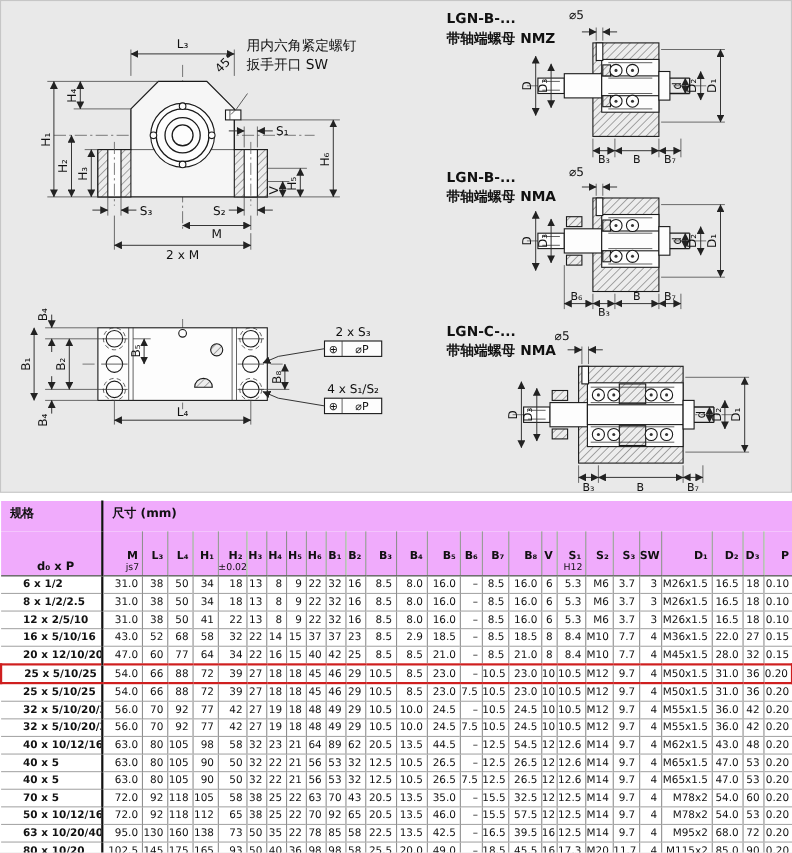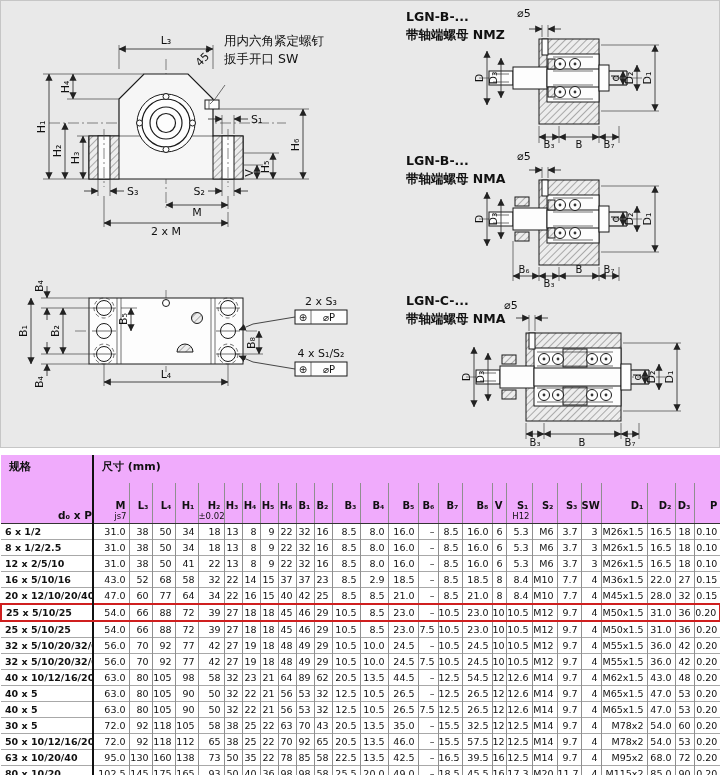--- a/index.html
+++ b/index.html
@@ -32,26 +32,26 @@
   table{position:absolute;top:455px;left:0;width:720px;border-collapse:collapse;
         table-layout:fixed;font-size:9.5px;color:#111}
   th,td{padding:0;overflow:hidden;white-space:nowrap}
   thead th{background:#f0abfc;font-weight:bold;text-align:left}
   .th-top{font-size:11px;vertical-align:top;height:24px;padding:4px 0 0 8px}
   .th-dims{border-left:2px solid #111}
   .th-col{vertical-align:bottom;text-align:right;border-left:1px solid #8f8f8f;
           font-size:10px;height:40px;border-bottom:1px solid #333}
   .th-col .ltr{padding-right:3px}
   .th-col .nt{font-weight:normal;font-size:8.5px;height:12px;padding-right:2px}
-  .th-key{vertical-align:bottom;text-align:right;padding:0 0 2px 8px;font-size:10.5px;
+  .th-key{vertical-align:bottom;text-align:center;padding:0 0 2px 8px;font-size:10.5px;
           border-right:2px solid #111;border-bottom:1px solid #333}
   tbody td{border-top:1px solid #a8a8a8;border-left:1px solid #8f8f8f;
            text-align:right;padding-right:3px;height:15px}
   tbody td.lab{border-left:none;border-right:2px solid #111;text-align:left;
-               font-weight:bold;padding-left:4px}
+               font-weight:bold;padding-left:20px}
   tr.hl td{border-top:2px solid #cf1f1f;border-bottom:2px solid #cf1f1f}
   tr.hl td:first-child{border-left:2px solid #cf1f1f}
   tr.hl td:last-child{border-right:2px solid #cf1f1f}
 </style>
 </head>
 <body>
 
 <div class="drawings">
 
   <svg style="left:0;top:0" width="360" height="245" viewBox="0 0 360 245">
@@ -946,21 +946,21 @@
         <td>12.6</td>
         <td>M14</td>
         <td>9.7</td>
         <td>4</td>
         <td>M65x1.5</td>
         <td>47.0</td>
         <td>53</td>
         <td>0.20</td>
       </tr>
       <tr>
-        <td class="lab">30 x 5</td>
+        <td class="lab">70 x 5</td>
         <td>72.0</td>
         <td>92</td>
         <td>118</td>
         <td>105</td>
         <td>58</td>
         <td>38</td>
         <td>25</td>
         <td>22</td>
         <td>63</td>
         <td>70</td>

